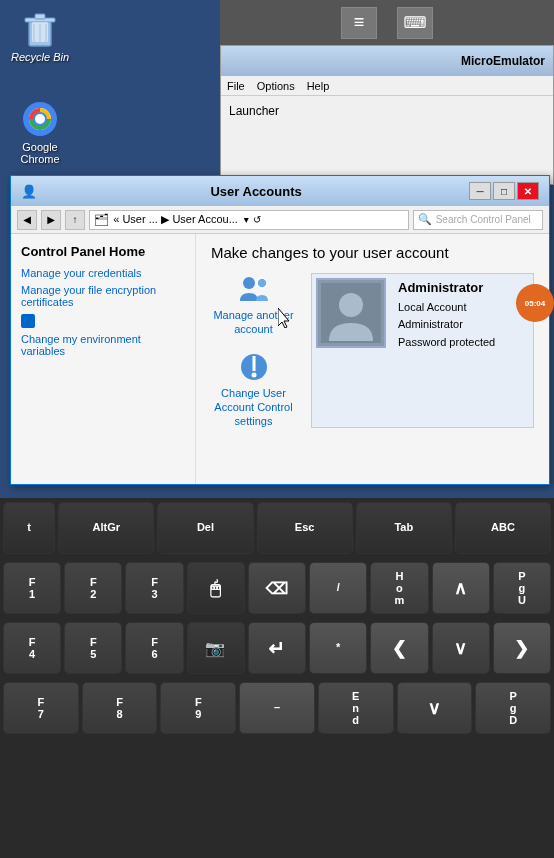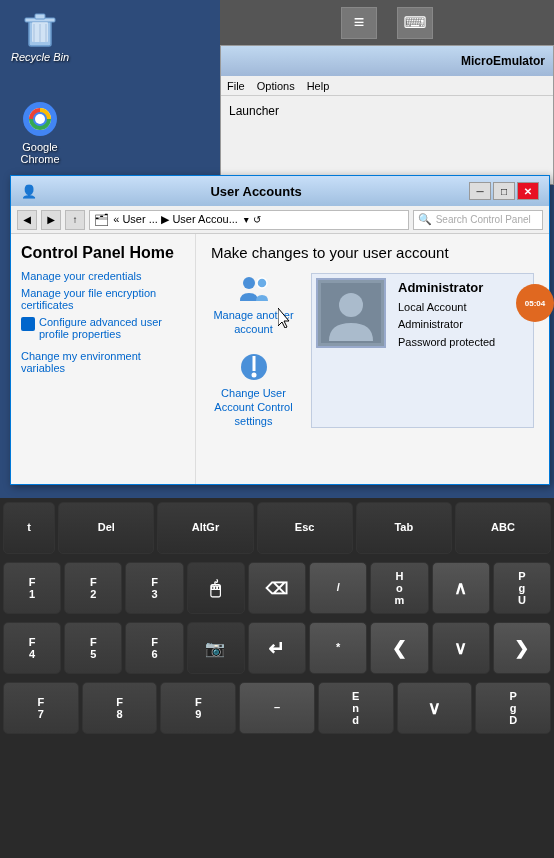--- a/index.html
+++ b/index.html
@@ -227,21 +227,21 @@
     }
 
     
     .left-panel {
       width: 185px;
       padding: 10px;
       border-right: 1px solid #ddd;
       font-size: 11px;
     }
     .left-panel-title {
-      font-size: 16px;
+      font-size: 13px;
       color: #000;
       font-weight: bold;
       margin-bottom: 8px;
     }
     .left-link {
       display: block;
       color: #0066cc;
       font-size: 11px;
       margin-bottom: 5px;
       cursor: pointer;
@@ -519,21 +519,20 @@
     </div>
 
     <div class="window-body">
 
       <div class="left-panel">
         <div class="left-panel-title">Control Panel Home</div>
         <a class="left-link">Manage your credentials</a>
         <a class="left-link">Manage your file encryption certificates</a>
         <div class="left-link-with-icon">
           <div class="left-link-icon"></div>
-          <a class="left-link">Configure advanced user profile properties</a>
         </div>
         <a class="left-link">Change my environment variables</a>
       </div>
 
       <div class="main-panel">
         <div class="main-title">Make changes to your user account</div>
 
         <div class="account-section">
 
           <div class="account-actions">
@@ -597,24 +596,24 @@
   </div>
 </div>
 
 <div class="keyboard">
 
   <div class="keyboard-row row1">
     <div class="key key-special" style="flex:0.8;">
         <span class="key-label">t</span>
       </div>
     <div class="key key-special wide-15">
+        <span class="key-label">AltGr</span>
+      </div>
+    <div class="key key-special wide-15">
         <span class="key-label">Del</span>
-      </div>
-    <div class="key key-special wide-15">
-        <span class="key-label">AltGr</span>
       </div>
     <div class="key key-special wide-15">
         <span class="key-label">Esc</span>
       </div>
     <div class="key key-special wide-15">
         <span class="key-label">Tab</span>
       </div>
     <div class="key key-special wide-15">
         <span class="key-label">ABC</span>
       </div>

